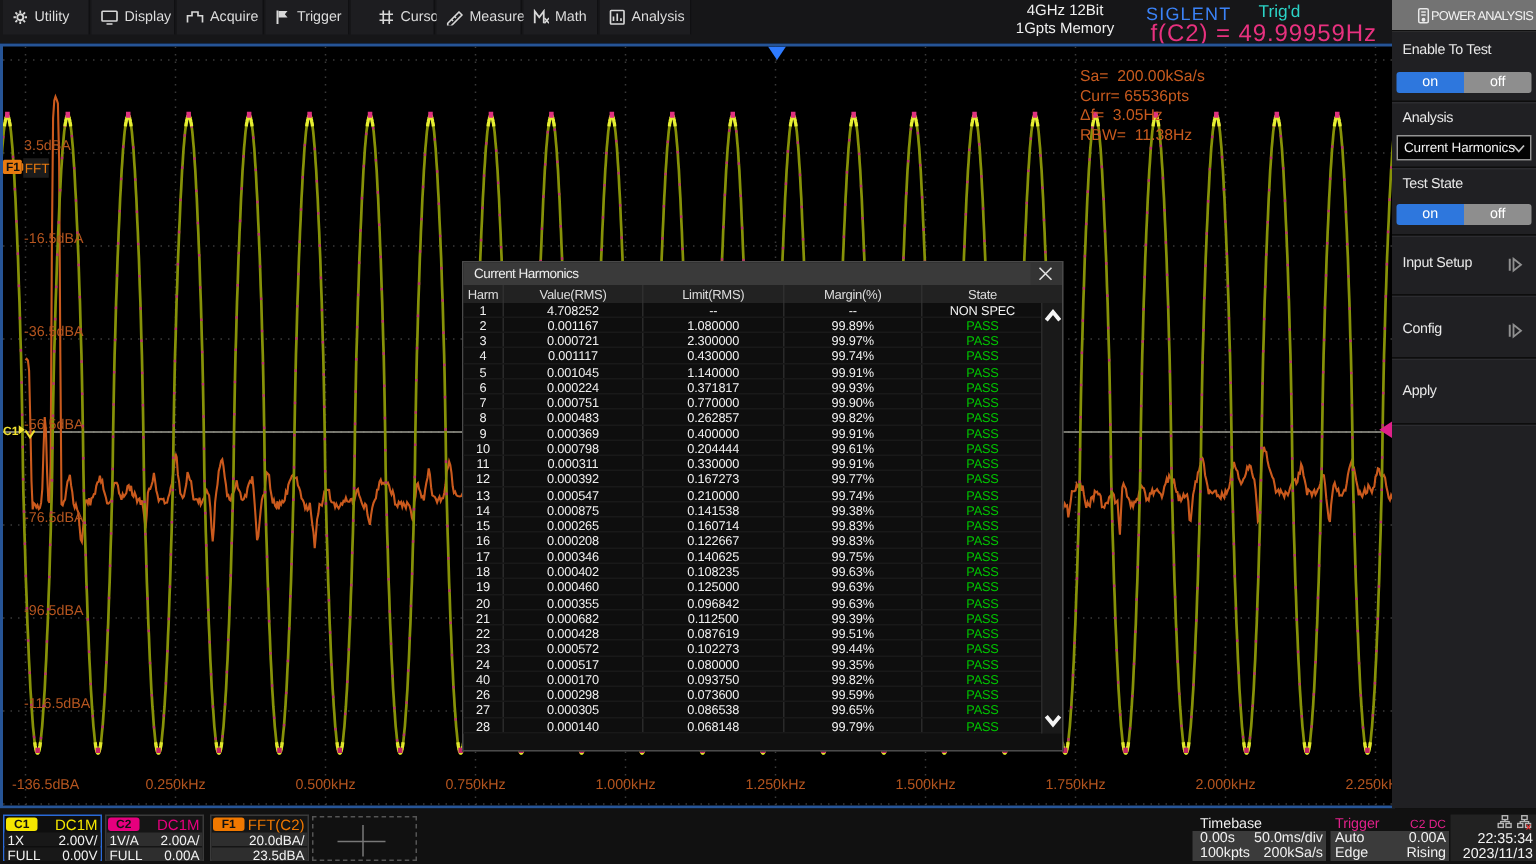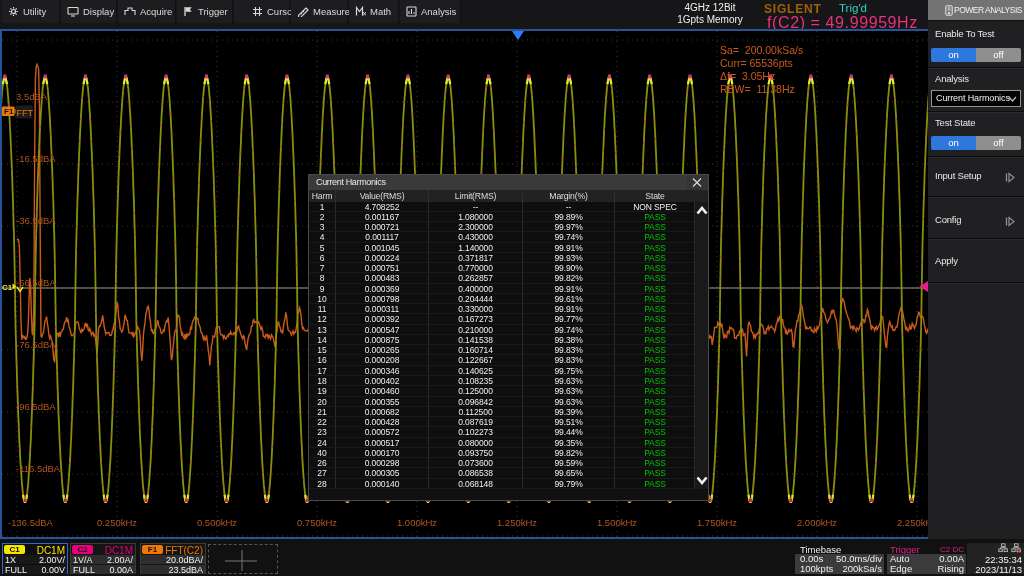--- a/index.html
+++ b/index.html
@@ -2,21 +2,21 @@
 <html><head><meta charset="utf-8">
 <style>
 *{margin:0;padding:0;box-sizing:border-box;}
 html,body{width:1024px;height:576px;background:#000;overflow:hidden;}
 body{font-family:"Liberation Sans",sans-serif;position:relative;}
 #menubar{position:absolute;left:0;top:0;width:930px;height:29px;background:#161618;}
 .mitem{position:absolute;top:0;height:23px;display:flex;align-items:center;color:#dcdcdc;font-size:9.5px;background:#1d1d20;border-right:1px solid #101012;}
 .mitem svg{margin:0 4px 0 6px;flex:none;}
 .mtxt{padding-right:4px;}
 #ghz{position:absolute;left:663px;top:2px;width:94px;text-align:center;font-size:10px;line-height:12px;color:#f0f0f0;}
-#siglent{position:absolute;left:764px;top:2px;font-size:12px;font-weight:bold;letter-spacing:.8px;color:#a16207;text-align:right;}
+#siglent{position:absolute;left:764px;top:2px;font-size:12px;font-weight:normal;letter-spacing:.8px;color:#3b82f6;text-align:right;}
 #fc2{position:absolute;left:767px;top:14px;font-size:16px;letter-spacing:0.6px;color:#e8317f;white-space:nowrap;}
 #trigd{position:absolute;left:839px;top:2px;font-size:11.5px;color:#2bd3c6;}
 #screen{position:absolute;left:0;top:29px;width:930px;height:510px;background:#000;border:2px solid #265496;overflow:hidden;}
 #scr{position:absolute;left:-2px;top:-2px;}
 .gl{stroke:#3a3a3a;stroke-width:1;stroke-dasharray:1 4;}
 .olab{fill:#b5551f;font-size:9.5px;font-family:"Liberation Sans",sans-serif;}
 
 #pop{position:absolute;left:306px;top:143px;width:401px;height:327px;background:#101010;border:1px solid #4a4a4a;font-family:"Liberation Sans",sans-serif;z-index:5;}
 #ptitle{height:15px;background:#3a3a3a;color:#ececec;font-size:9px;letter-spacing:-0.35px;line-height:15.5px;padding-left:7px;position:relative;}
 #pclose{position:absolute;right:0;top:0;width:21px;height:15px;background:#303030;}

